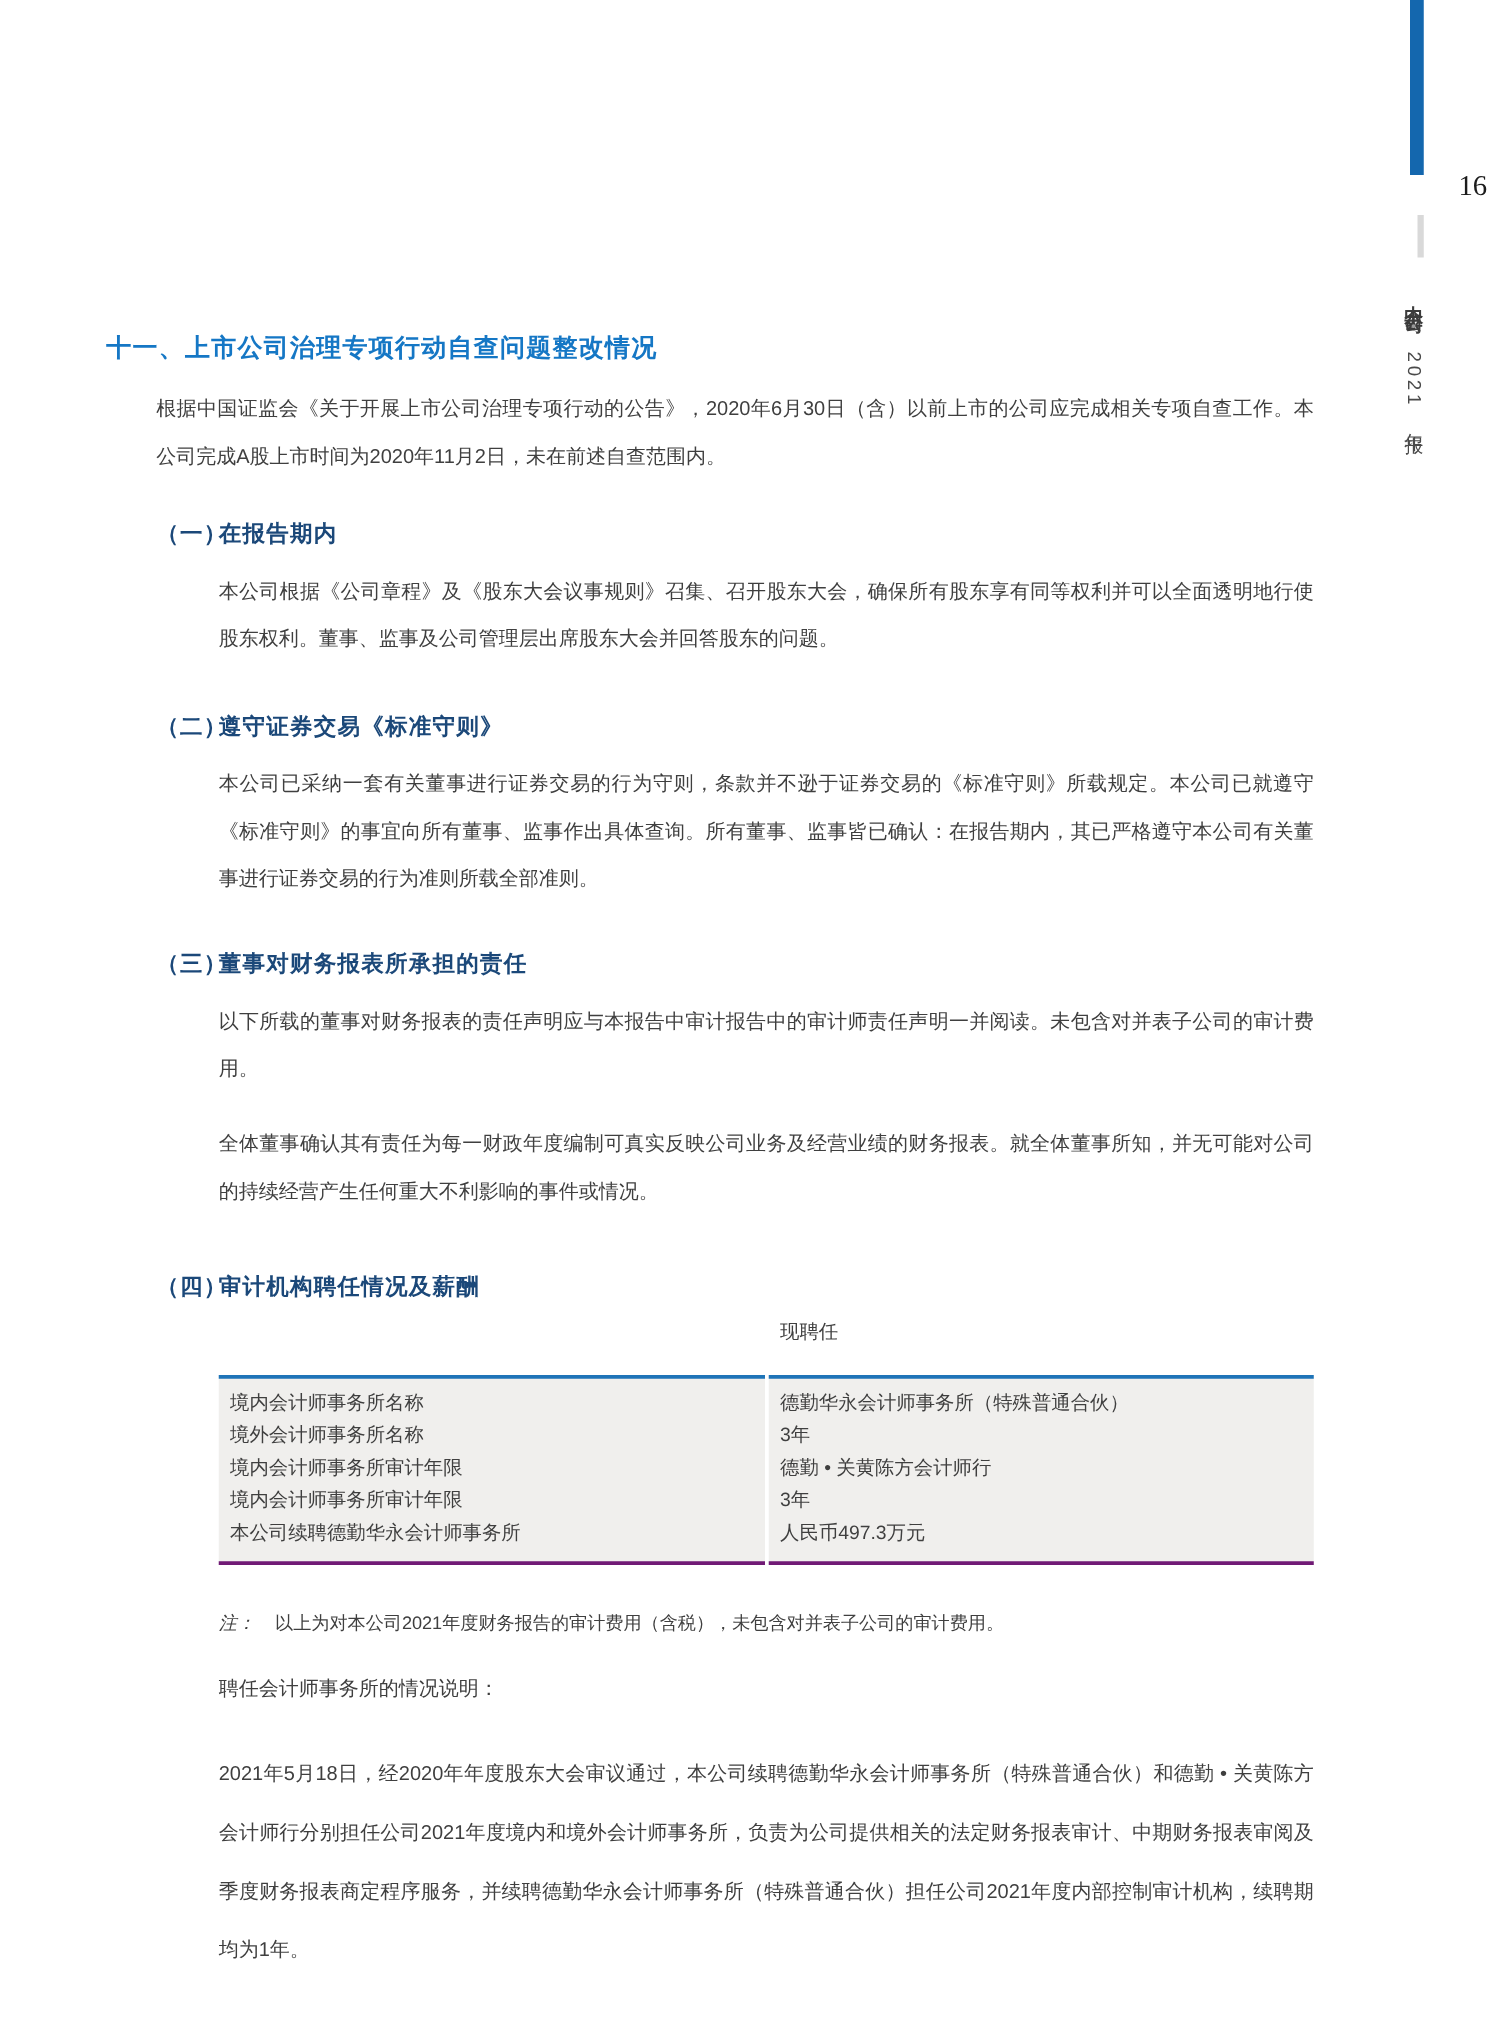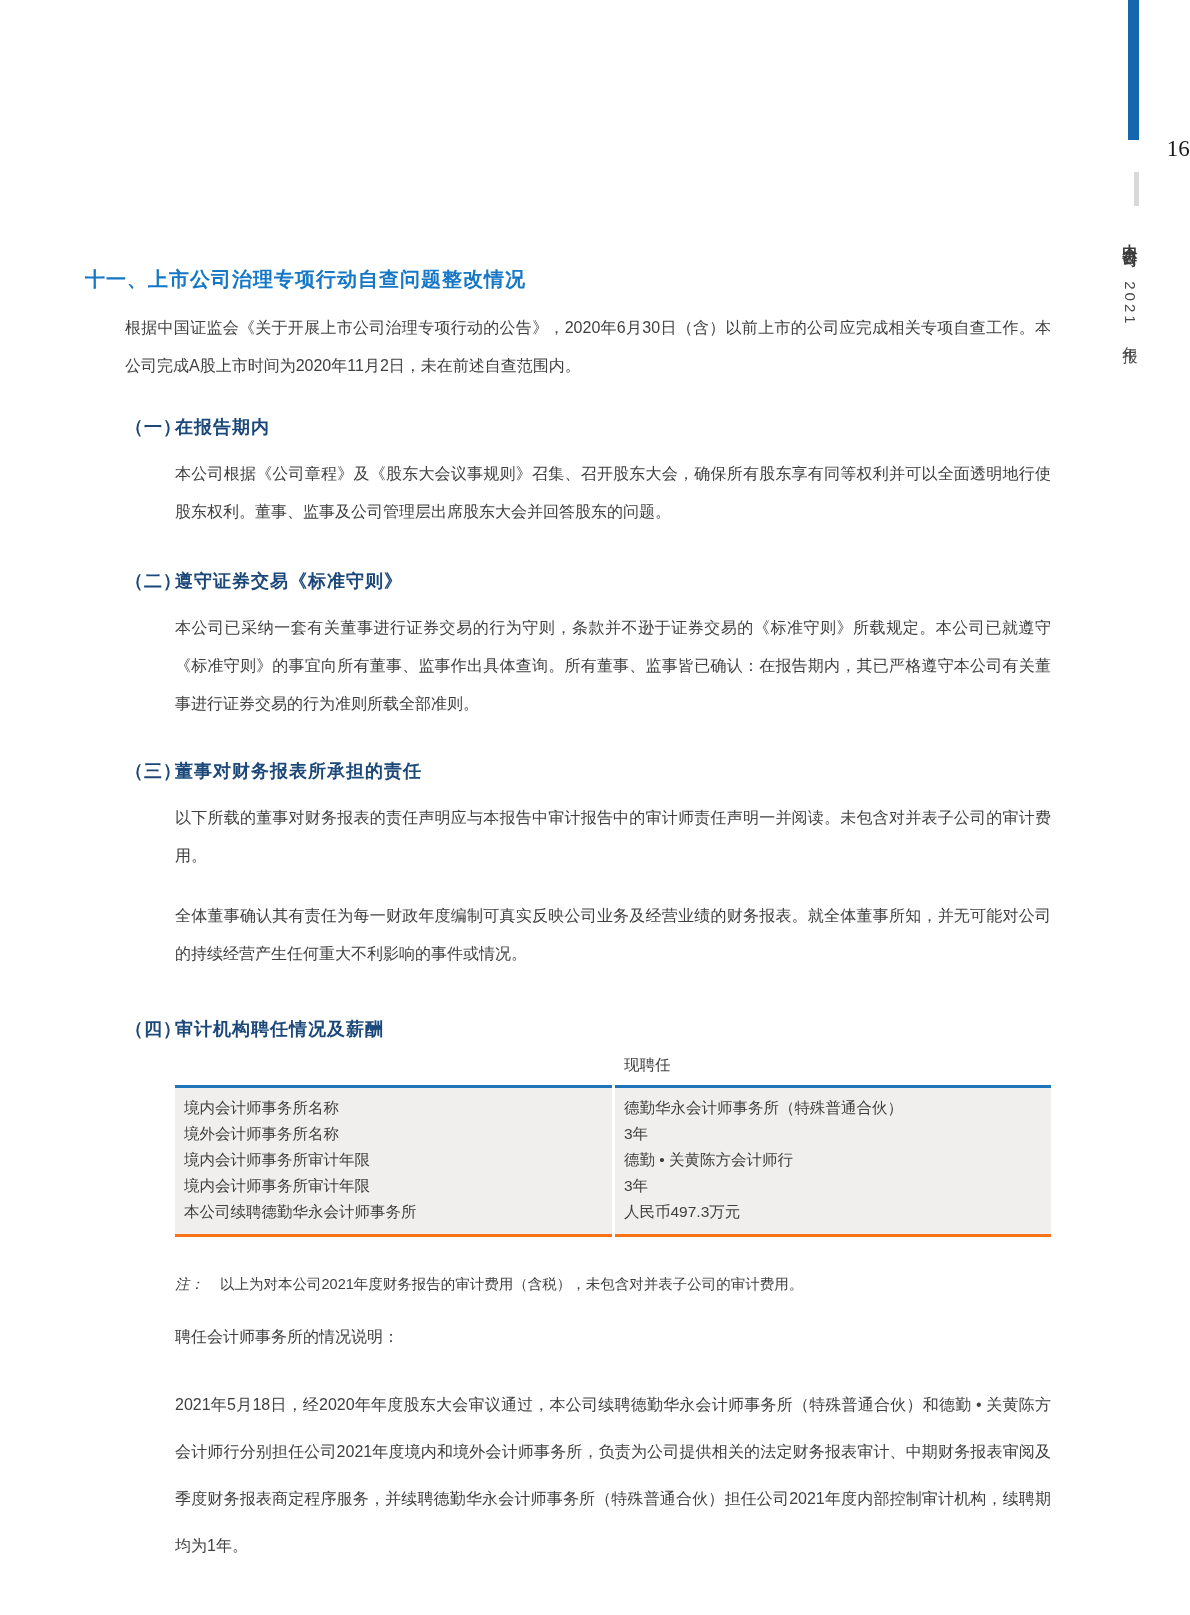--- a/index.html
+++ b/index.html
@@ -71,29 +71,29 @@
     font-size: 16px; line-height: 38px;
     text-align: justify;
   }
   .sub-body + .sub-body { margin-top: 22px; }
 
   
   .audit-table { margin: 14px 0 0 50px; width: 876px; }
   .t-head {
     display: grid; grid-template-columns: 437px 436px; column-gap: 3px;
     font-size: 15.5px; color: #3f3f3f;
-    padding-bottom: 9px;
+    padding-bottom: 24px;
   }
   .t-head .h2cell { padding-left: 9px; }
   .t-body {
     display: grid; grid-template-columns: 437px 436px; column-gap: 3px;
   }
   .t-col {
     border-top: 3px solid #1e74b8;
-    border-bottom: 3px solid #f97316;
+    border-bottom: 3px solid #701a75;
     background: #f0efed;
     padding: 7px 0 9px 0;
   }
   .t-cell {
     font-size: 15.5px; line-height: 26px;
     padding-left: 9px;
     white-space: nowrap;
   }
 
   .note-line {

